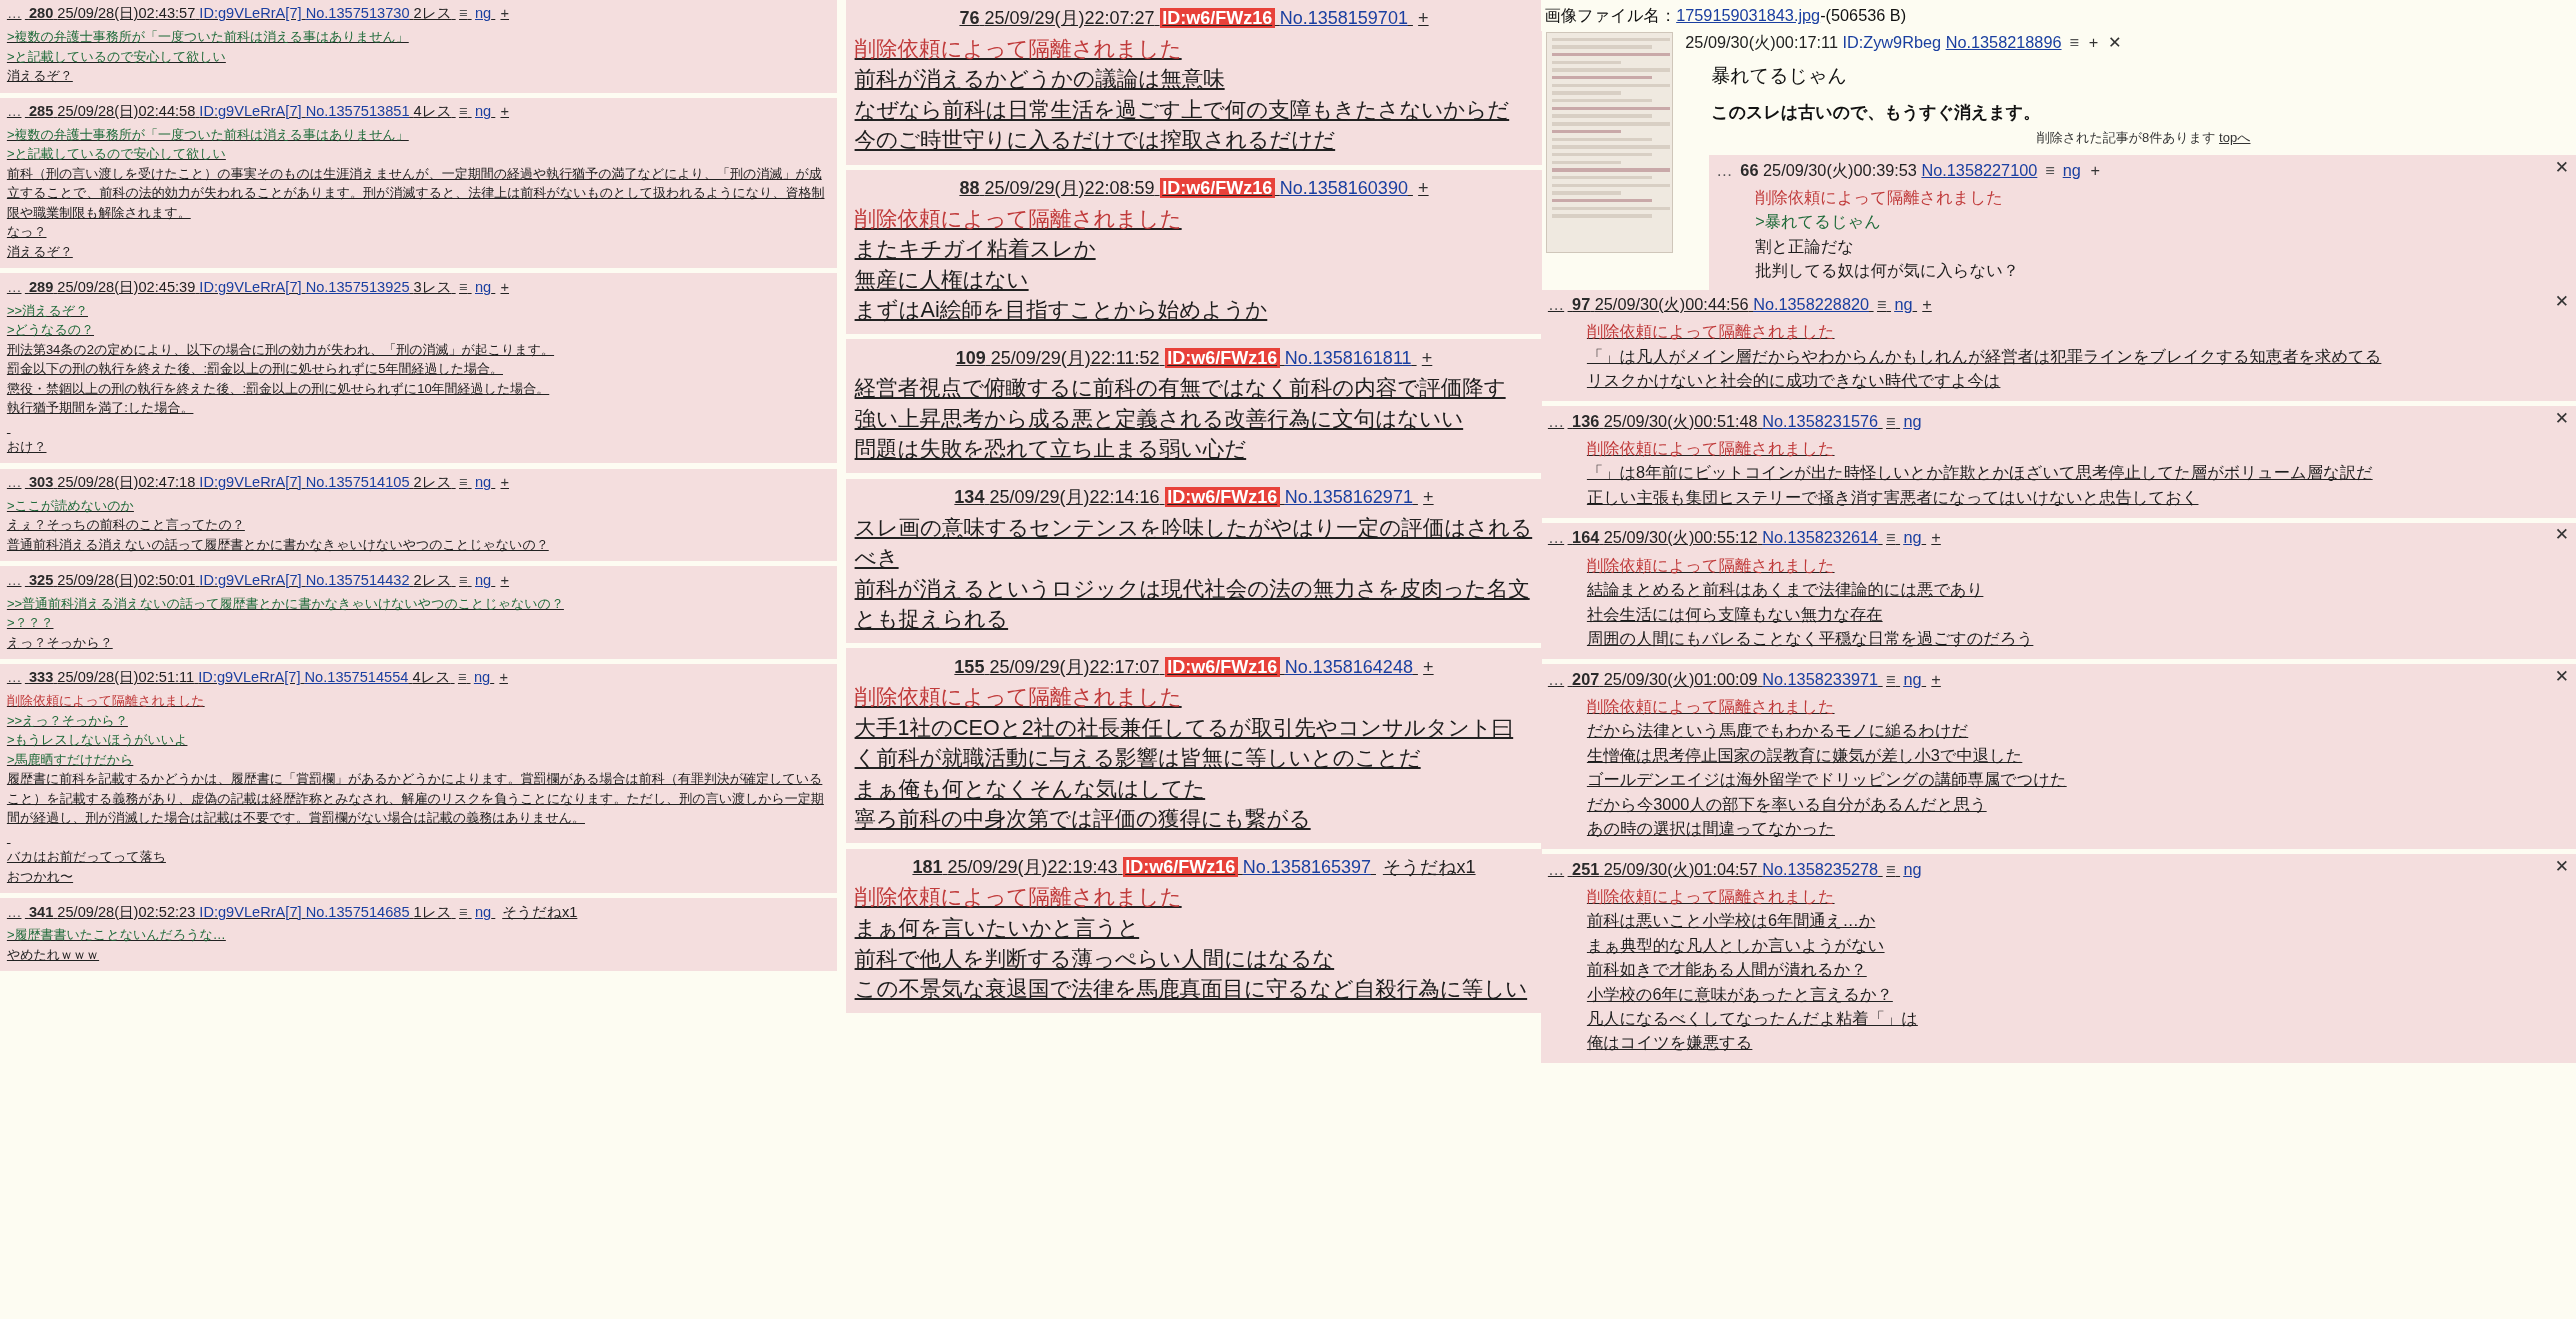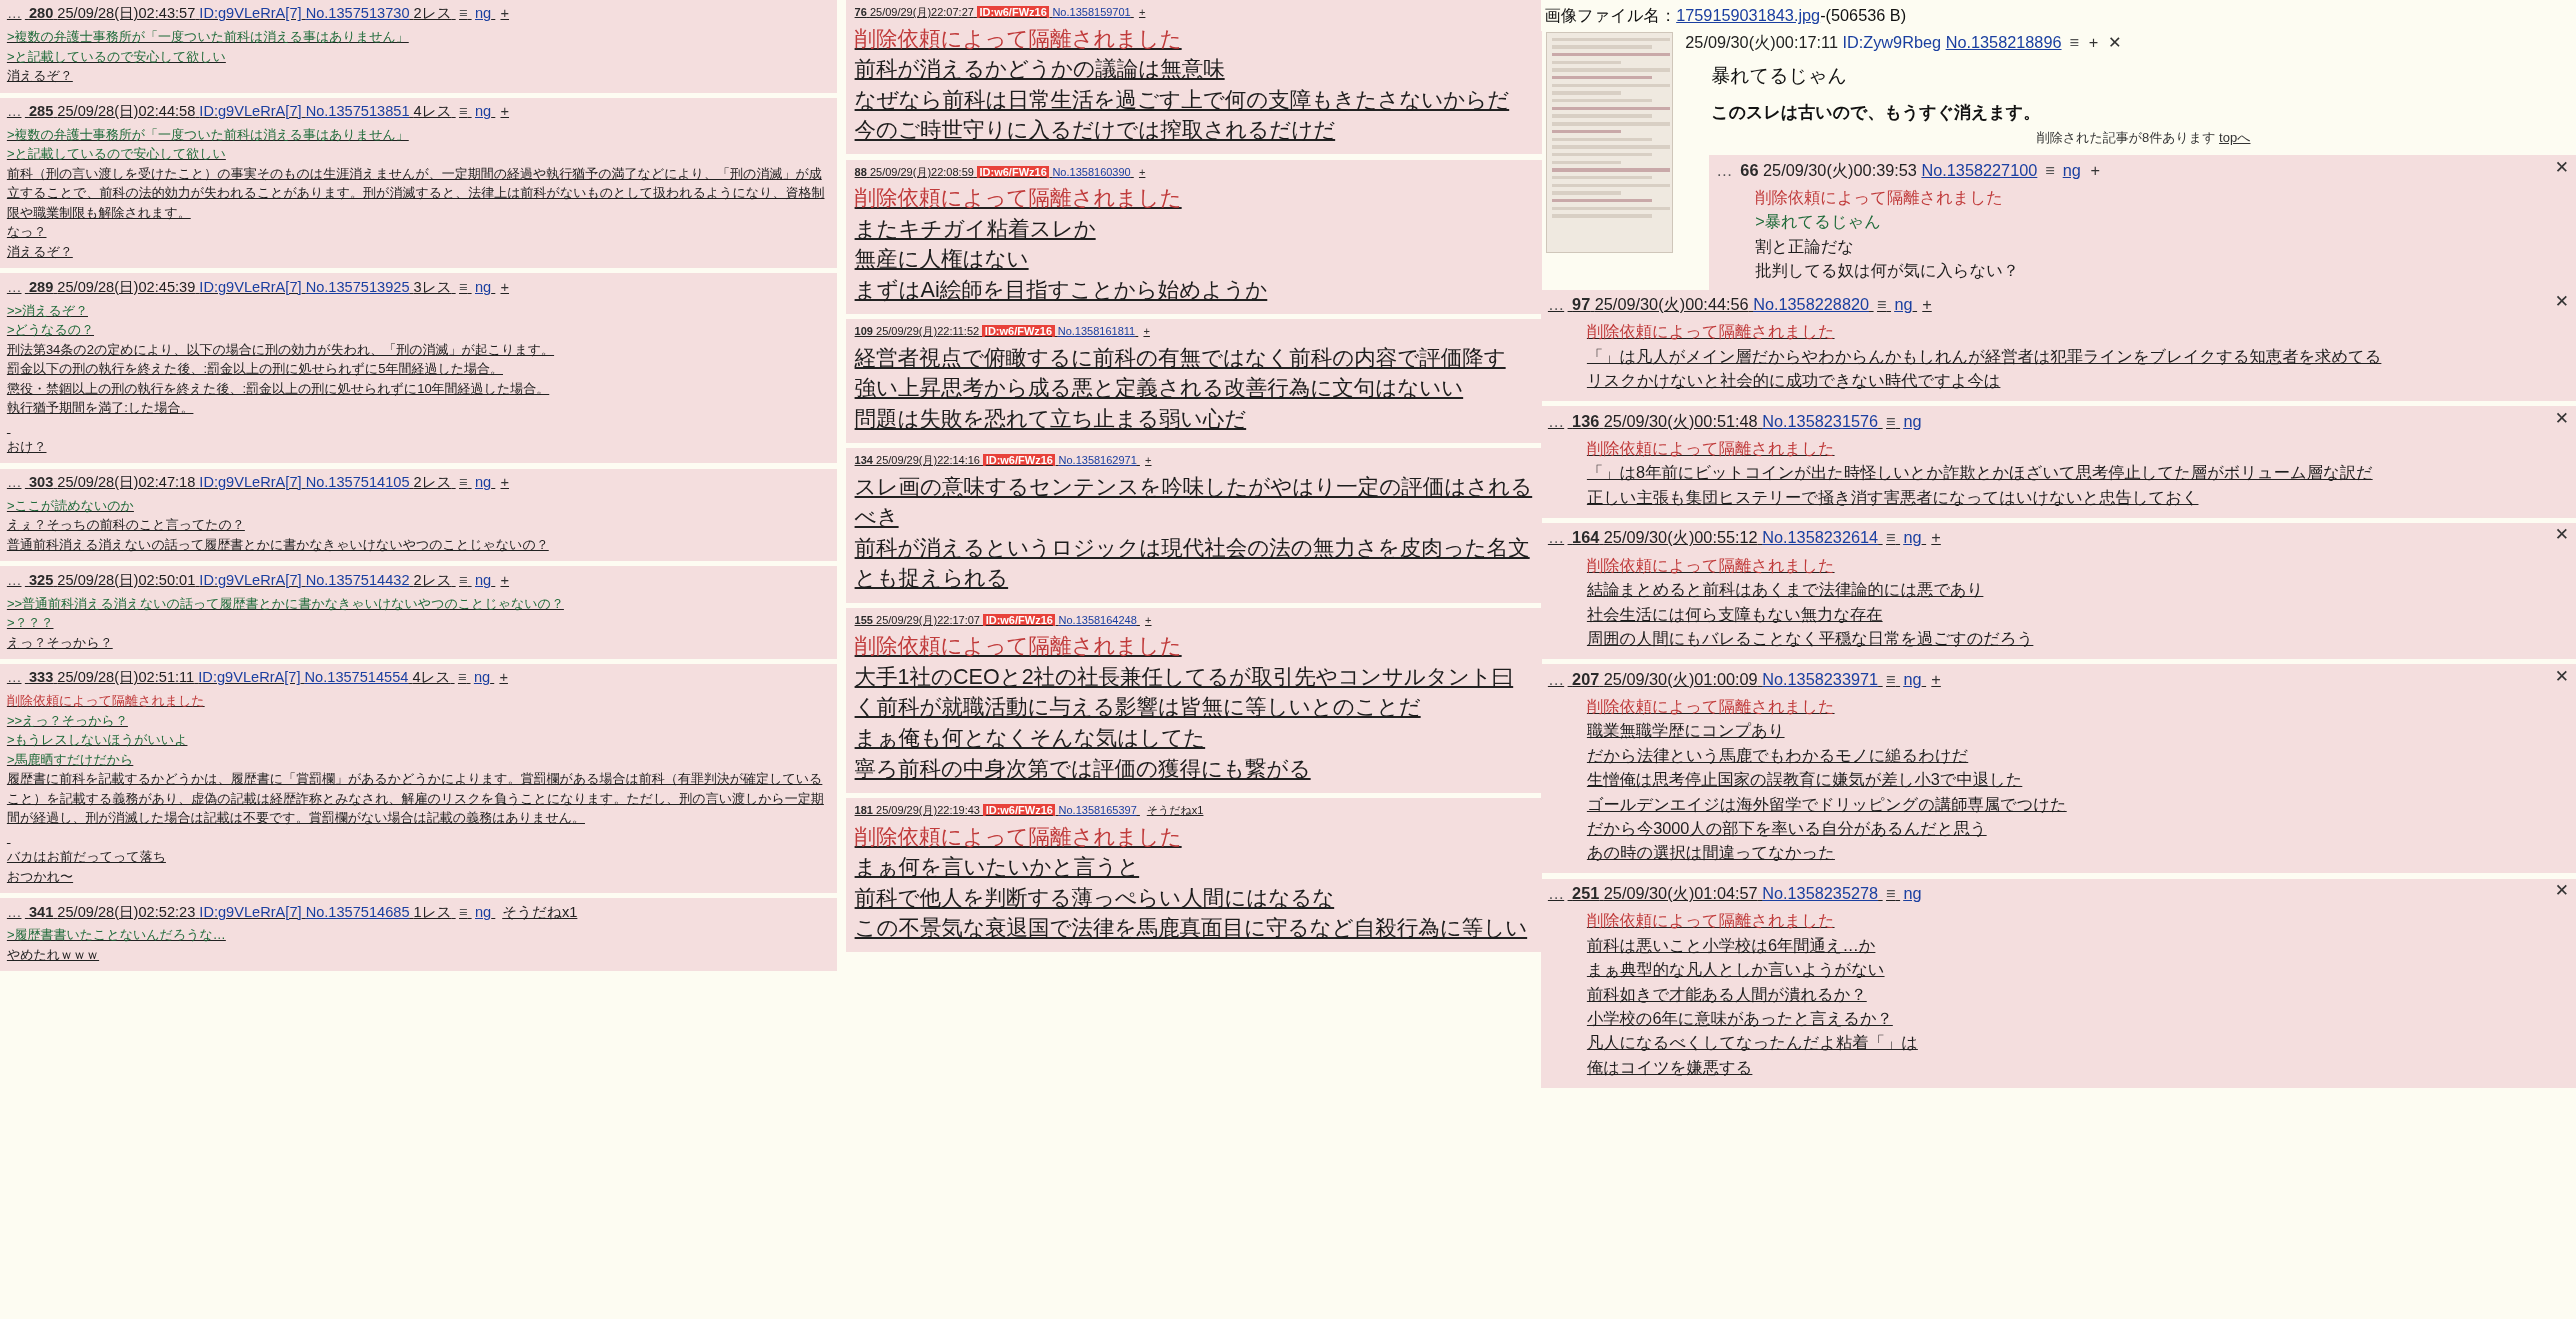--- a/index.html
+++ b/index.html
@@ -55,21 +55,21 @@
     white-space:pre-wrap;
     word-break:break-all;
   }
   .body.big{font-size:21.5px;line-height:1.45;}
   .line{display:block;}
   .line.q{color:#1f6b3a;}
   .line.d{color:#c03a3a;}
 
   
   #col2 .post{background:#f4dede;padding:5.2px 8.6px 8.6px 8.6px;}
-  #col2 .hdr{font-size:11px;}
+  #col2 .hdr{font-size:18px;text-align:center;}
   #col2 .body{font-size:21.5px;line-height:1.42;}
 
   
   .filebar{
     font-size:16.3px;padding:5.2px 0 3.4px 3.4px;color:#111;
     background:#fdfcf2;
   }
   .filebar a{color:#1a3fa0;text-decoration:underline;}
   .thumbrow{display:flex;align-items:flex-start;}
   .thumb{
@@ -240,21 +240,21 @@
         <div class="body"><span class="line d">削除依頼によって隔離されました</span><span class="line">「」は8年前にビットコインが出た時怪しいとか詐欺とかほざいて思考停止してた層がボリューム層な訳だ</span><span class="line">正しい主張も集団ヒステリーで掻き消す害悪者になってはいけないと忠告しておく</span></div>
       </div>
       <div class="post">
         <div class="hdr"><span class="dots">…</span> <span class="num">164</span> <span class="date">25/09/30(火)00:55:12</span> <span class="resno">No.1358232614</span> <span class="menu">≡</span> <span class="ng">ng</span> <span class="plus">+</span> </div>
         <span class="close-x">✕</span>
         <div class="body"><span class="line d">削除依頼によって隔離されました</span><span class="line">結論まとめると前科はあくまで法律論的には悪であり</span><span class="line">社会生活には何ら支障もない無力な存在</span><span class="line">周囲の人間にもバレることなく平穏な日常を過ごすのだろう</span></div>
       </div>
       <div class="post">
         <div class="hdr"><span class="dots">…</span> <span class="num">207</span> <span class="date">25/09/30(火)01:00:09</span> <span class="resno">No.1358233971</span> <span class="menu">≡</span> <span class="ng">ng</span> <span class="plus">+</span> </div>
         <span class="close-x">✕</span>
-        <div class="body"><span class="line d">削除依頼によって隔離されました</span><span class="line">職業無職学歴にコンプあり</span><span class="line">だから法律という馬鹿でもわかるモノに縋るわけだ</span><span class="line">生憎俺は思考停止国家の誤教育に嫌気が差し小3で中退した</span><span class="line">ゴールデンエイジは海外留学でドリッピングの講師専属でつけた</span><span class="line">だから今3000人の部下を率いる自分があるんだと思う</span><span class="line">あの時の選択は間違ってなかった</span></div>
+        <div class="body"><span class="line d">削除依頼によって隔離されました</span><span class="line">だから法律という馬鹿でもわかるモノに縋るわけだ</span><span class="line">生憎俺は思考停止国家の誤教育に嫌気が差し小3で中退した</span><span class="line">ゴールデンエイジは海外留学でドリッピングの講師専属でつけた</span><span class="line">だから今3000人の部下を率いる自分があるんだと思う</span><span class="line">あの時の選択は間違ってなかった</span></div>
       </div>
       <div class="post">
         <div class="hdr"><span class="dots">…</span> <span class="num">251</span> <span class="date">25/09/30(火)01:04:57</span> <span class="resno">No.1358235278</span> <span class="menu">≡</span> <span class="ng">ng</span> </div>
         <span class="close-x">✕</span>
         <div class="body"><span class="line d">削除依頼によって隔離されました</span><span class="line">前科は悪いこと小学校は6年間通え…か</span><span class="line">まぁ典型的な凡人としか言いようがない</span><span class="line">前科如きで才能ある人間が潰れるか？</span><span class="line">小学校の6年に意味があったと言えるか？</span><span class="line">凡人になるべくしてなったんだよ粘着「」は</span><span class="line">俺はコイツを嫌悪する</span></div>
       </div>
     </div>
 </div>
 
 

